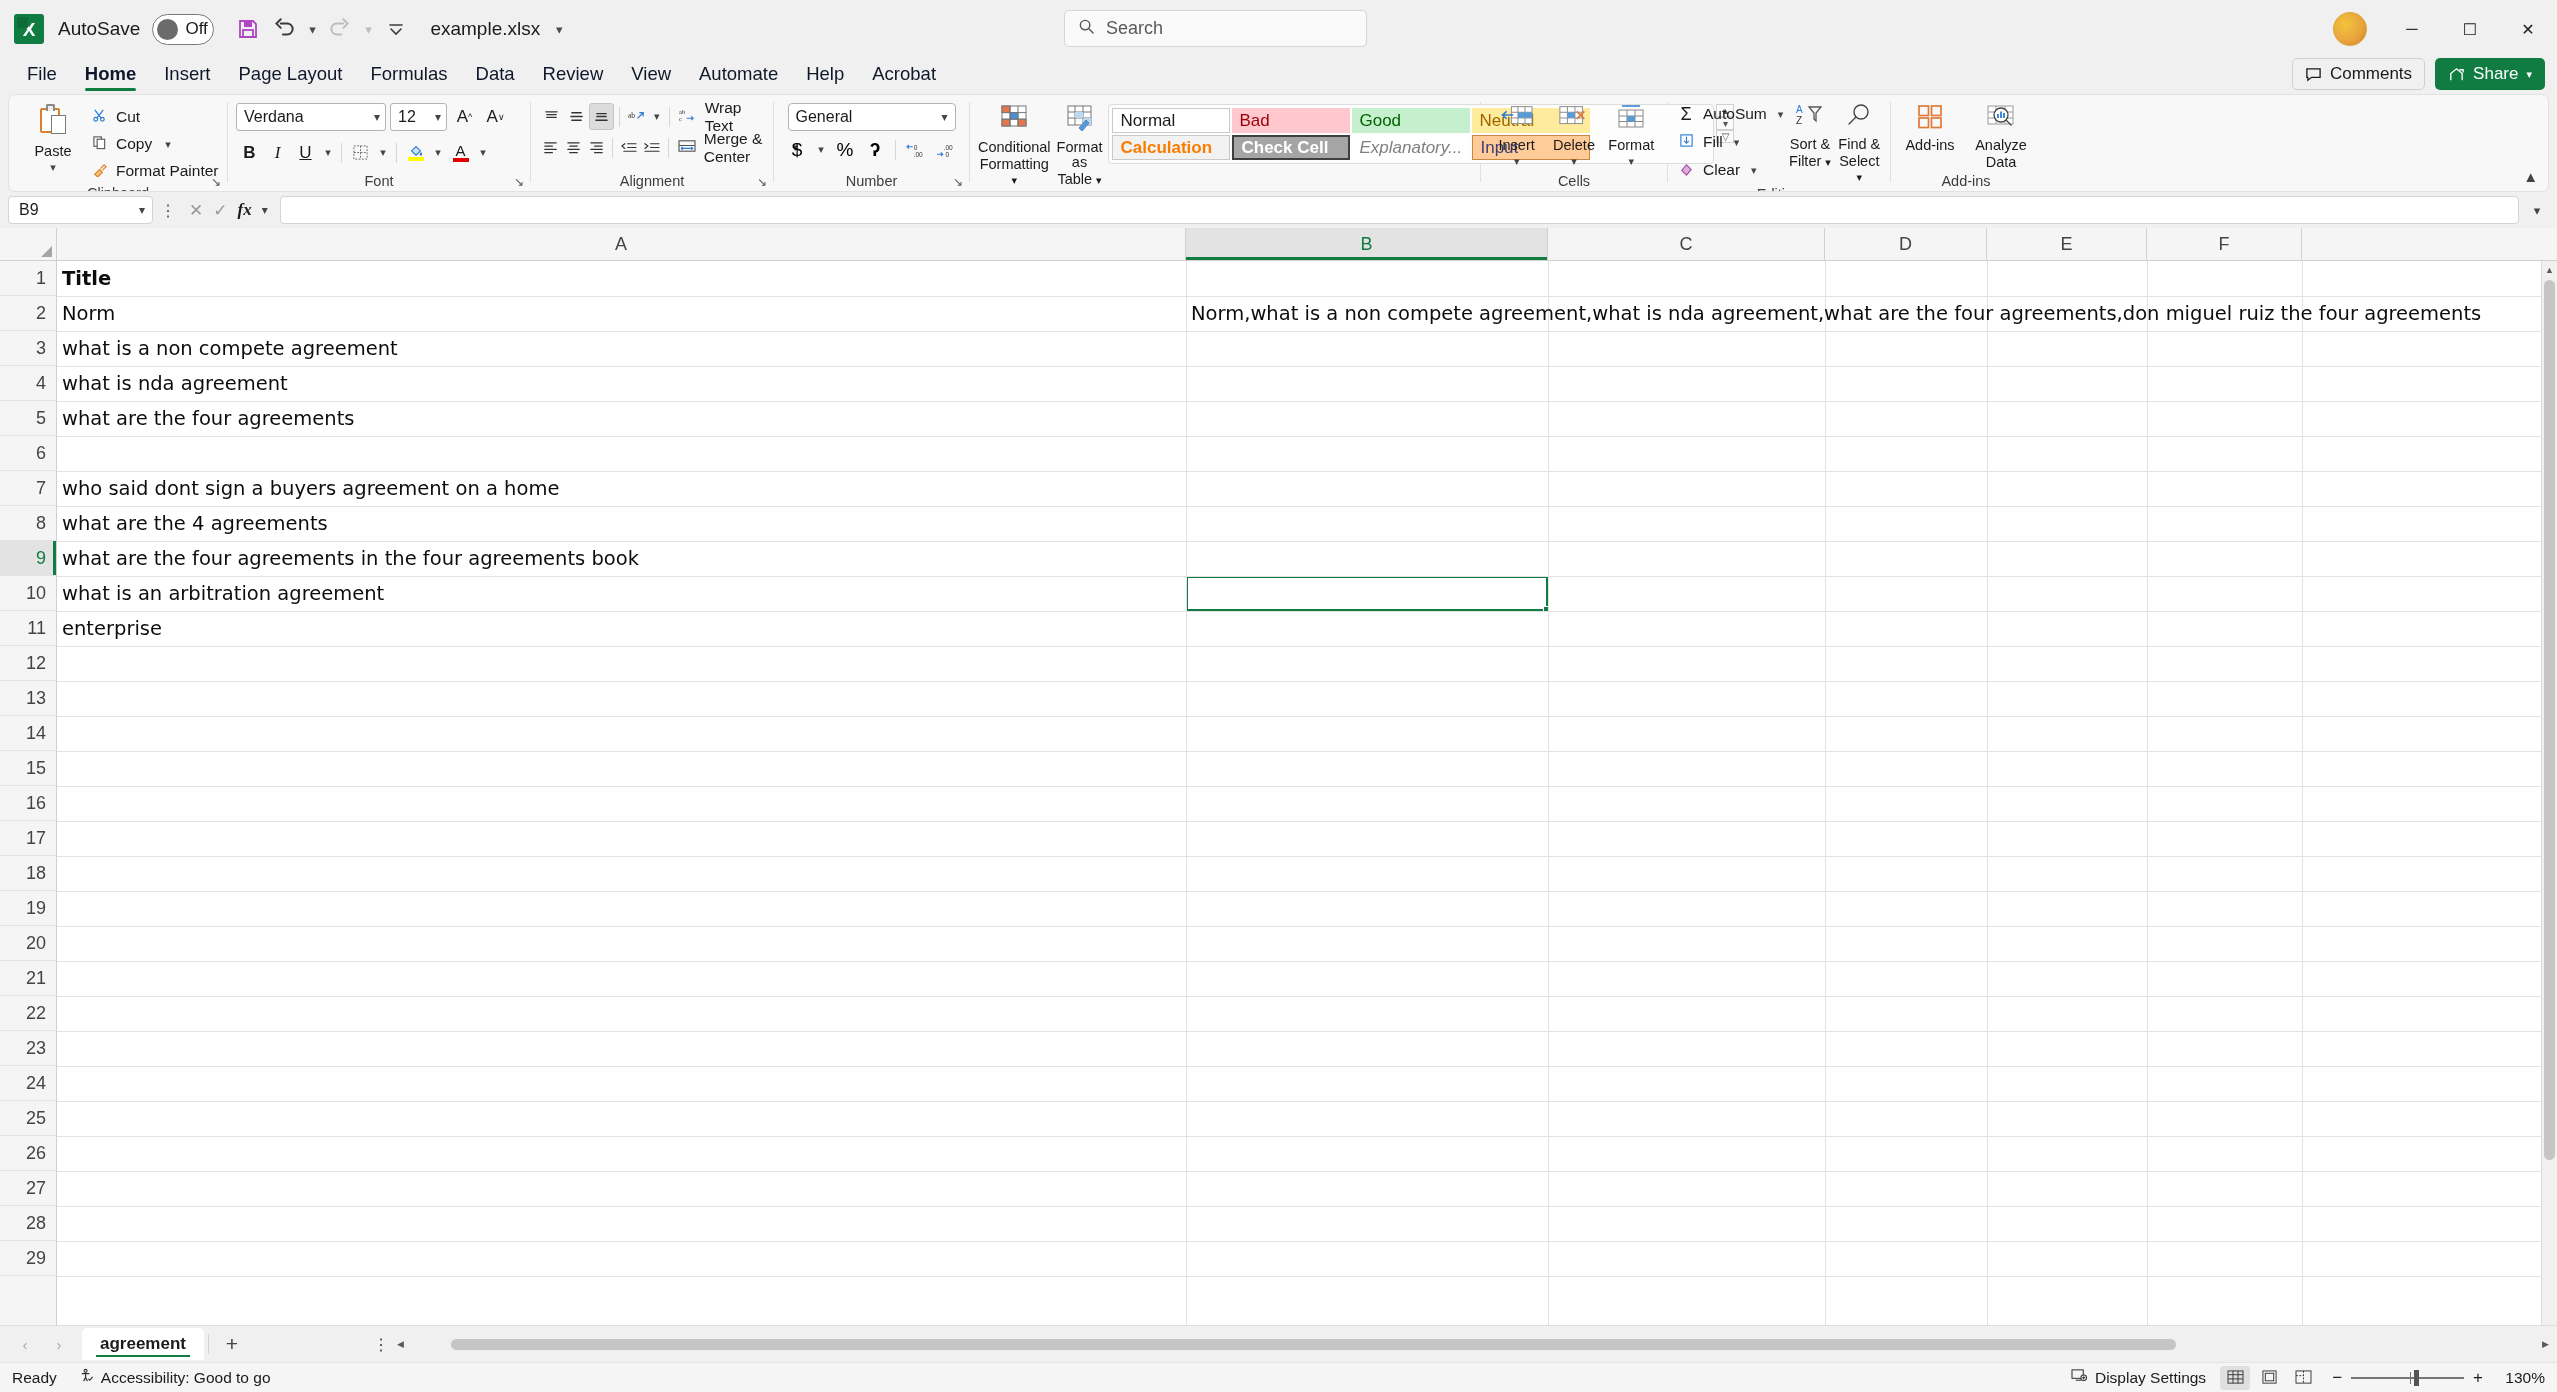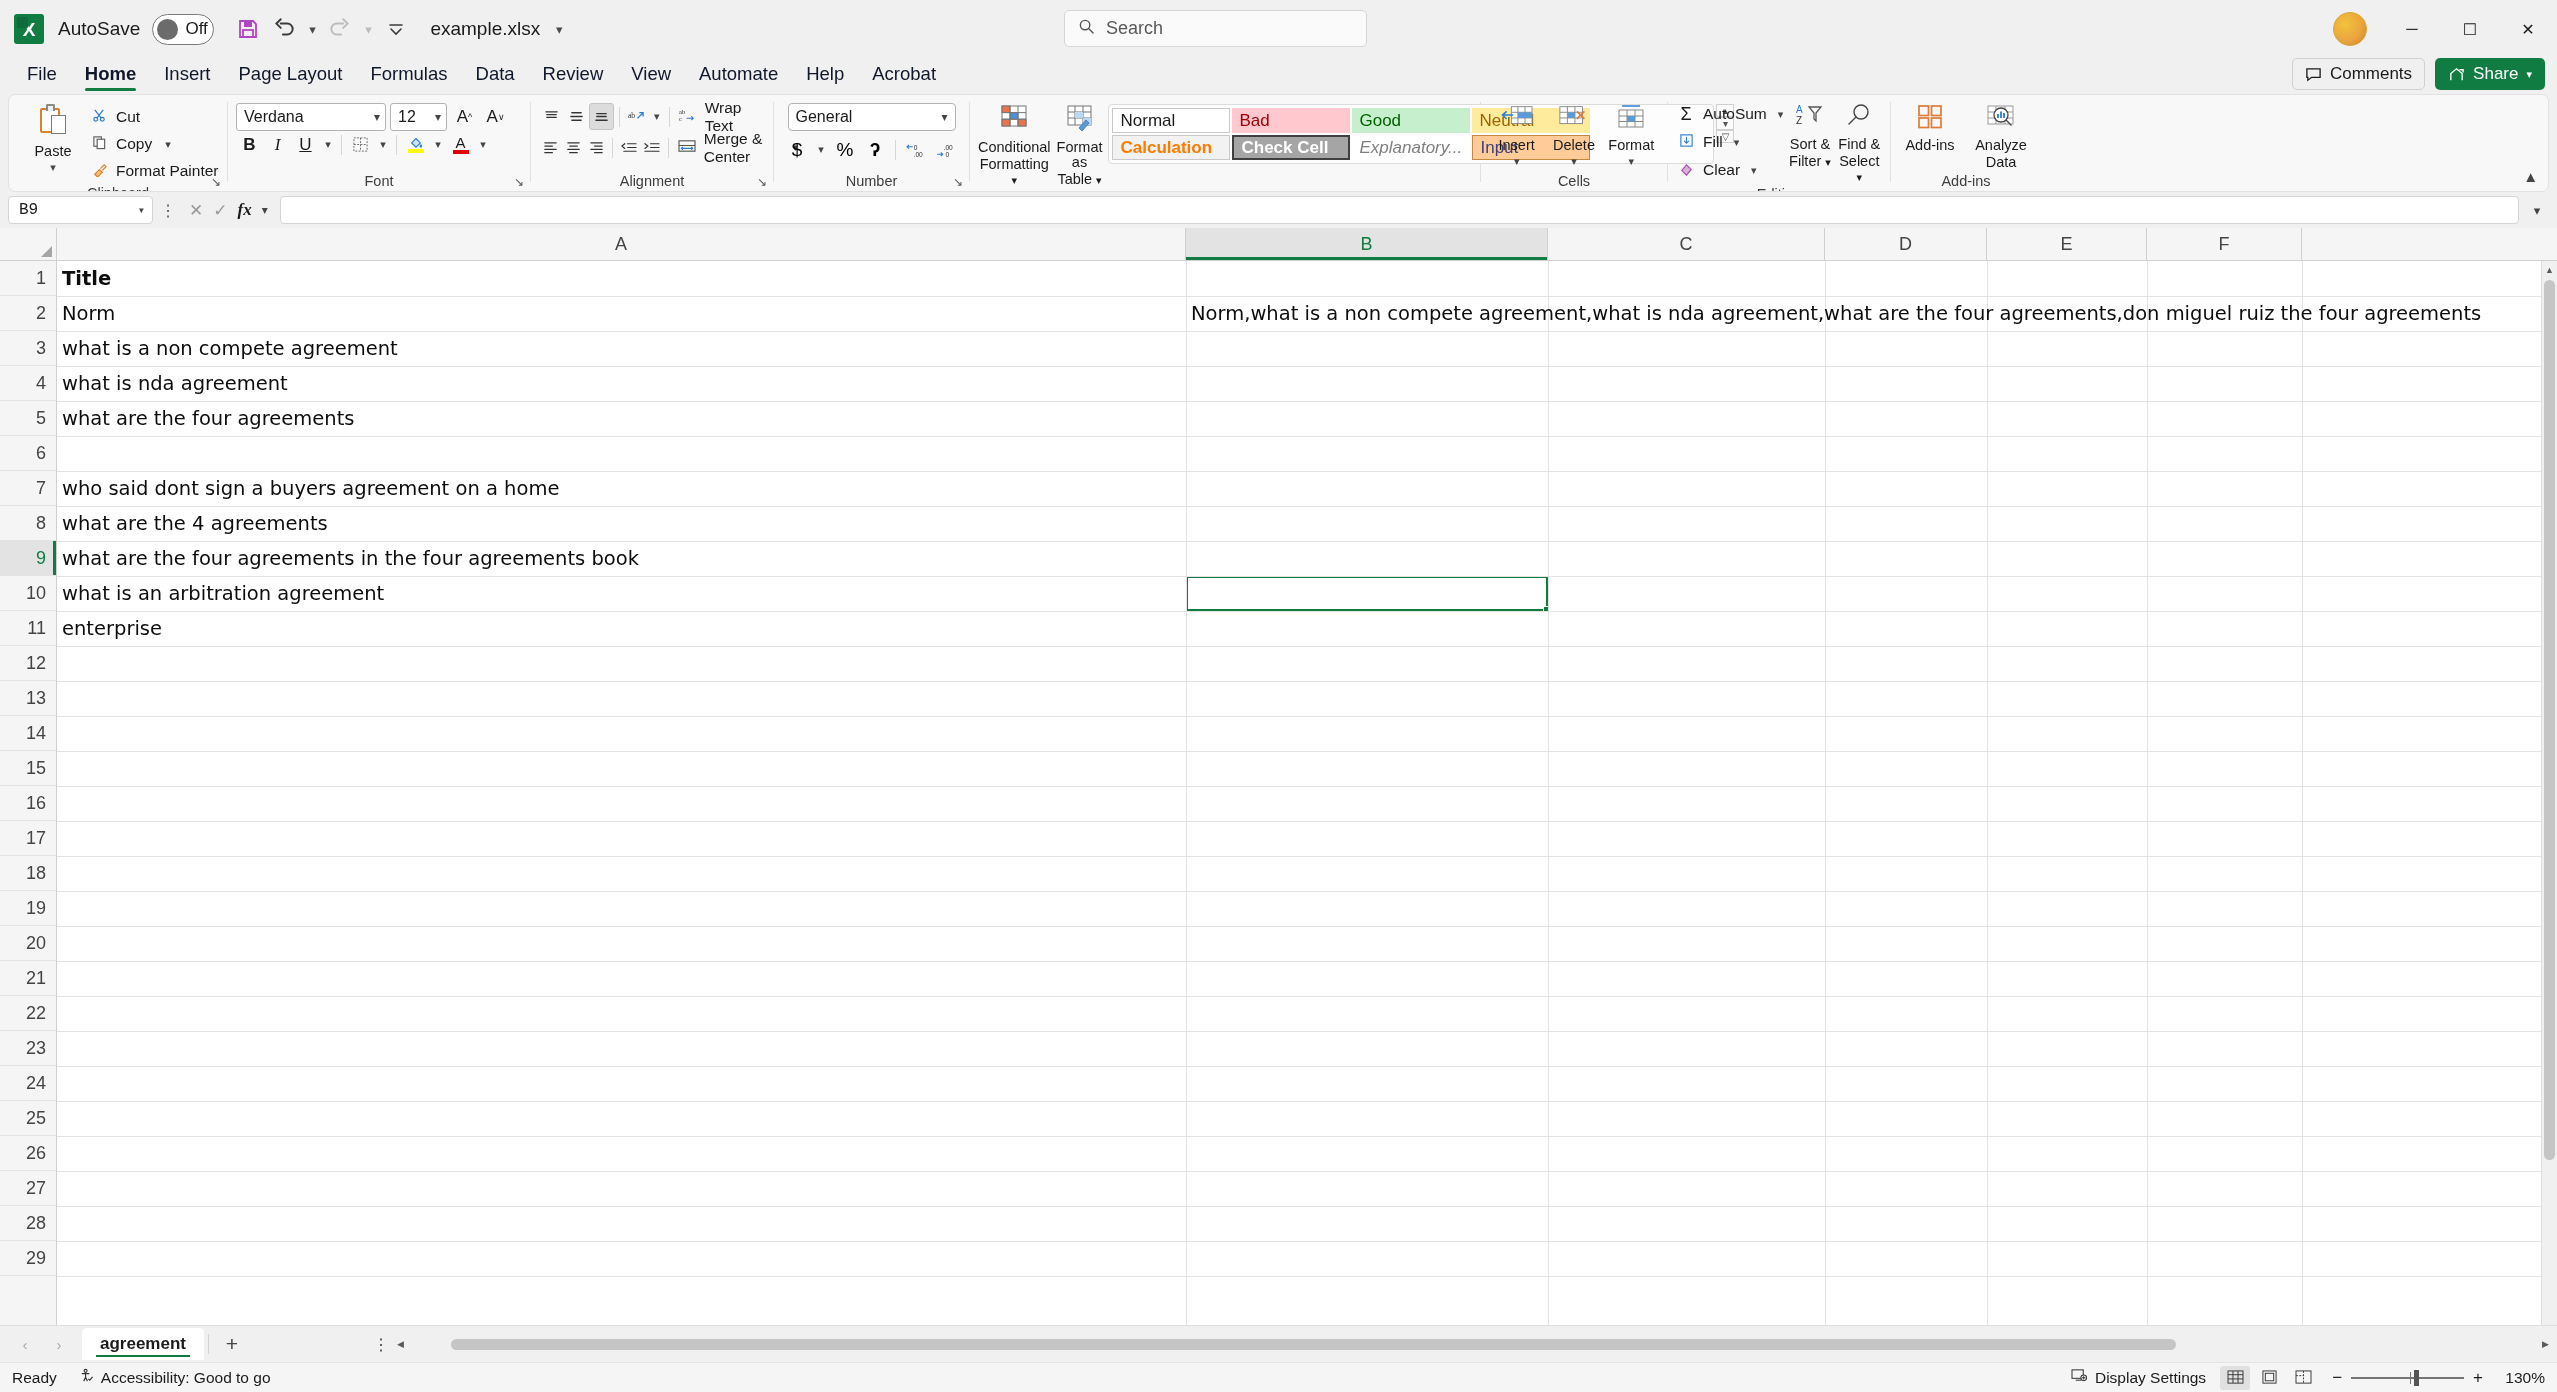--- a/index.html
+++ b/index.html
@@ -174,21 +174,21 @@
   .gsb { flex:1; border:1px solid #d0d0d0; background:#fbfbfb; display:flex; align-items:center; justify-content:center; font-size:10px; color:#555;}
 
   
   .fbar {
     flex:0 0 36px; height:36px; display:flex; align-items:center;
     background:#f0f0f0; padding: 0 8px; gap: 6px;
   }
   .namebox {
     width: 145px; height: 28px; background:#fff; border:1px solid #d4d4d4; border-radius:4px;
     display:flex; align-items:center; justify-content:space-between; padding: 0 7px 0 10px;
-    font-size: 16px; color:#1b1b1b;font-family:Liberation Mono, monospace;
+    font-size: 16px; color:#1b1b1b;
   }
   .kebab { width: 18px; text-align:center; color:#555; font-size:16px; letter-spacing:0; }
   .fxgroup { display:flex; align-items:center; gap:10px; padding: 0 6px; }
   .fxg { font-size:17px; color:#9a9a9a; }
   .fxg.fx { color:#1b1b1b; font-style:italic; font-weight:700; font-family:"Liberation Serif",serif; }
   .formula-input {
     flex:1; height:28px; background:#fff; border:1px solid #d4d4d4; border-radius:4px;
     display:flex; align-items:center; padding: 0 8px; font-size: 16px; color:#1b1b1b;
   }
   .fbar-chev { width:24px; text-align:center; font-size:13px; color:#444; }
@@ -422,21 +422,21 @@
             <span>Format Painter</span>
           </div>
         </div>
       </div>
       <div class="rgroup-label">Clipboard</div>
       <div class="dlg-launcher">↘</div>
     </div>
     <div class="rgroup-sep"></div>
 
     <div class="rgroup" style="width:302px">
-      <div class="rgroup-body" style="flex-direction:column;gap:0;padding-top:4px">
+      <div class="rgroup-body" style="flex-direction:column;gap:8px;padding-top:4px">
         <div style="display:flex;align-items:center;gap:4px">
           <div class="fontbox" style="width:150px">
             <span class="fval">Verdana</span>
             <span class="fchv">▾</span>
           </div>
           <div class="fontbox" style="width:57px">
             <span class="fval">12</span>
             <span class="fchv">▾</span>
           </div>
           <div class="fbtn">A<sup style="font-size:9px">^</sup></div>

